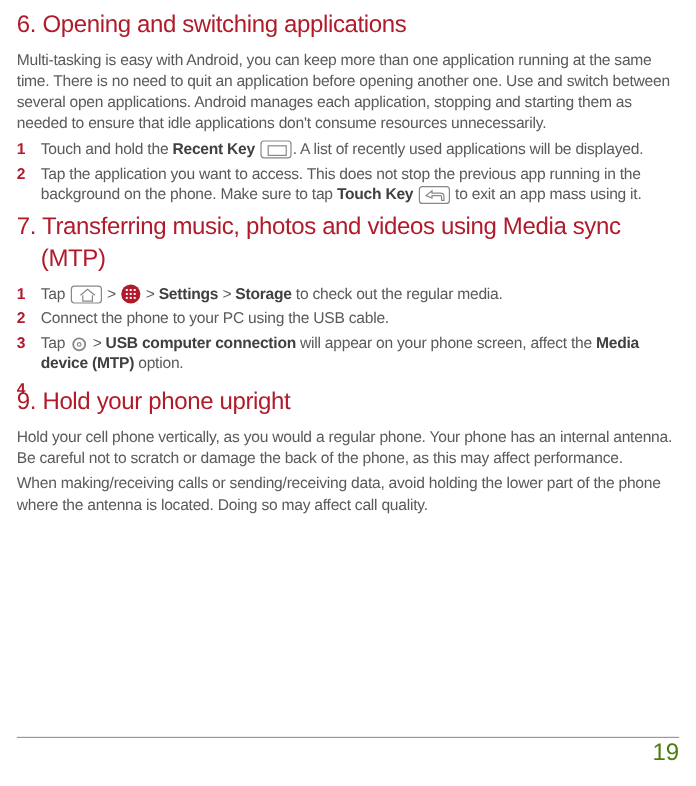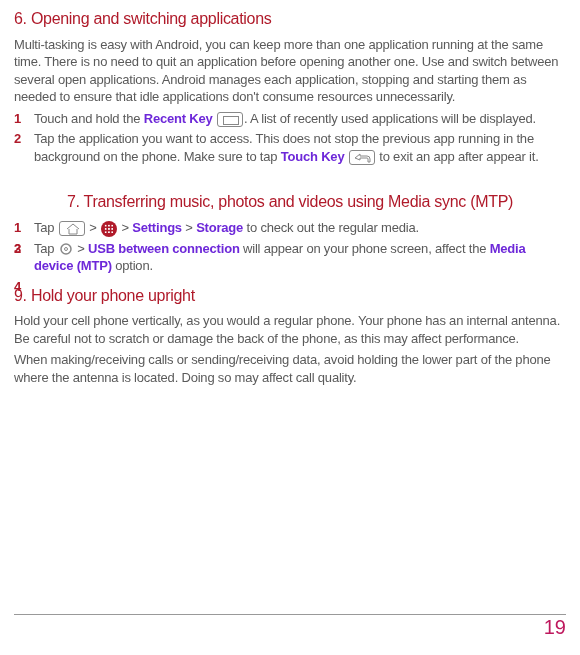--- a/index.html
+++ b/index.html
@@ -9,32 +9,31 @@
     background: #ffffff;
     font-family: Arial, Helvetica, sans-serif;
     color: #5a5a5a;
     position: relative;
     padding: 8px 14px 14px 14px;
     font-size: 13px;
     line-height: 1.35;
   }
   .heading {
     color: #b01a2a;
-    font-size: 16px;
+    font-size: 20px;
     font-weight: 400;
     margin-bottom: 6px;
     font-stretch: condensed;
     letter-spacing: -0.3px;
   }
   .heading.sec7 {
-    margin-top: 26px;
+    margin-top: 5px;
     padding-left: 0;
     text-indent: -20px;
     margin-left: 20px;
-    text-align: center;
   }
   .heading.sec8 { margin-top: 10px; }
   .para {
     font-stretch: condensed;
     letter-spacing: -0.2px;
     margin-bottom: 4px;
   }
   ol {
     list-style: none;
     padding-left: 0;
@@ -101,27 +100,27 @@
     left:3px;top:3px;width:10px;height:10px;
     background:
       radial-gradient(circle,#fff 40%,transparent 45%) 0 0/3.3px 3.3px;
   }
   .settings-icon {
     display:inline-block;
     width:14px; height:14px;
     vertical-align:middle;
     margin:0 1px;
   }
-  b { color: #6d28d9; font-weight: bold; }
+  b { color: #404040; font-weight: bold; }
   .page-num {
     position: absolute;
     right: 14px;
     bottom: 14px;
     font-size: 20px;
-    color: #be185d;
+    color: #4d7c0f;
     font-stretch: condensed;
   }
   .page-rule {
     position:absolute;
     right:14px;
     bottom:40px;
     left:14px;
     height:1px;
     background:transparent;
   }
@@ -140,41 +139,42 @@
 <p class="para">Multi-tasking is easy with Android, you can keep more than one application running at the same time. There is no need to quit an application before opening another one. Use and switch between several open applications. Android manages each application, stopping and starting them as needed to ensure that idle applications don't consume resources unnecessarily.</p>
 <ol>
   <li>
     <span class="num">1</span>
     <span>Touch and hold the </span><b>Recent Key </b><span class="key-icon recent"></span><span>. A list of recently used applications will be displayed.</span>
   </li>
   <li>
     <span class="num">2</span>
     <span>Tap the application you want to access. This does not stop the previous app running in the background on the phone. Make sure to tap </span><b>Touch Key </b><span class="key-icon back"><svg width="20" height="12" viewBox="0 0 20 12">
           <path d="M2 6 L7 2 L7 4 L14 4 Q17 4 17 7 L17 10 L15 10 L15 7 Q15 6 14 6 L7 6 L7 8 Z" fill="none" stroke="#888" stroke-width="1"></path>
-        </svg></span><span> to exit an app after appear it.</span>
+        </svg></span><span> to exit an app mass using it.</span>
   </li>
 </ol>
 
 <h2 class="heading sec7">7. Transferring music, photos and videos using Media sync (MTP)</h2>
 <ol>
   <li>
     <span class="num">1</span>
     <span>Tap </span><span class="home-icon"><svg width="16" height="12" viewBox="0 0 16 12">
           <path d="M2 6 L8 1 L14 6 M4 6 L4 11 L12 11 L12 6" fill="none" stroke="#888" stroke-width="1"></path>
         </svg></span><span> &gt; </span><span class="apps-icon"></span><span> &gt; </span><b>Settings</b><span> &gt; </span><b>Storage</b><span> to check out the regular media.</span>
   </li>
   <li>
     <span class="num">2</span>
+    <span>Connect the phone to your PC using the USB cable.</span>
   </li>
   <li>
     <span class="num">3</span>
     <span>Tap </span><span class="settings-icon"><svg width="14" height="14" viewBox="0 0 14 14">
           <circle cx="7" cy="7" r="5" fill="none" stroke="#888" stroke-width="1.5"></circle>
           <circle cx="7" cy="7" r="1.5" fill="none" stroke="#888" stroke-width="1"></circle>
-        </svg></span><span> &gt; </span><b>USB between connection</b><span> will appear on your phone screen, affect the </span><b>Media device (MTP)</b><span> option.</span>
+        </svg></span><span> &gt; </span><b>USB computer connection</b><span> will appear on your phone screen, affect the </span><b>Media device (MTP)</b><span> option.</span>
   </li>
   <li>
     <span class="num">4</span>
   </li>
 </ol>
 
 <h2 class="heading sec8">9. Hold your phone upright</h2>
 <p class="para">Hold your cell phone vertically, as you would a regular phone. Your phone has an internal antenna. Be careful not to scratch or damage the back of the phone, as this may affect performance.</p>
 <p class="para">When making/receiving calls or sending/receiving data, avoid holding the lower part of the phone where the antenna is located. Doing so may affect call quality.</p>
 

